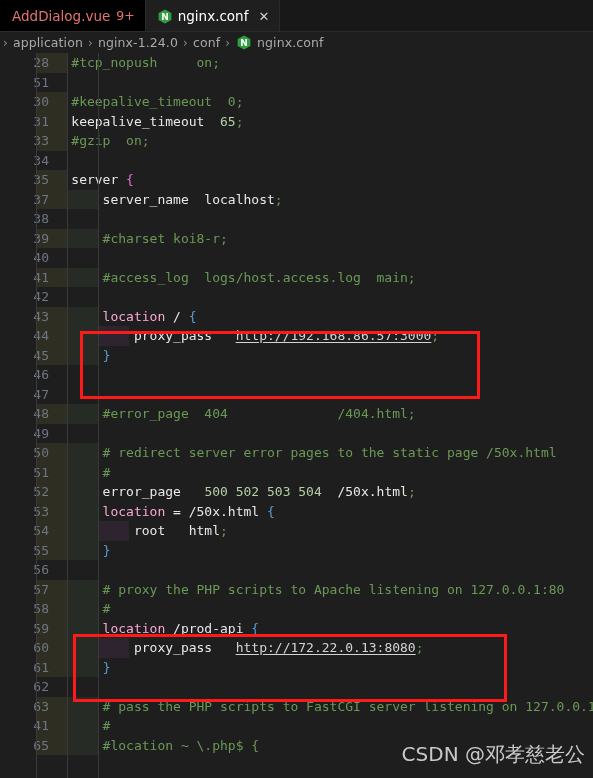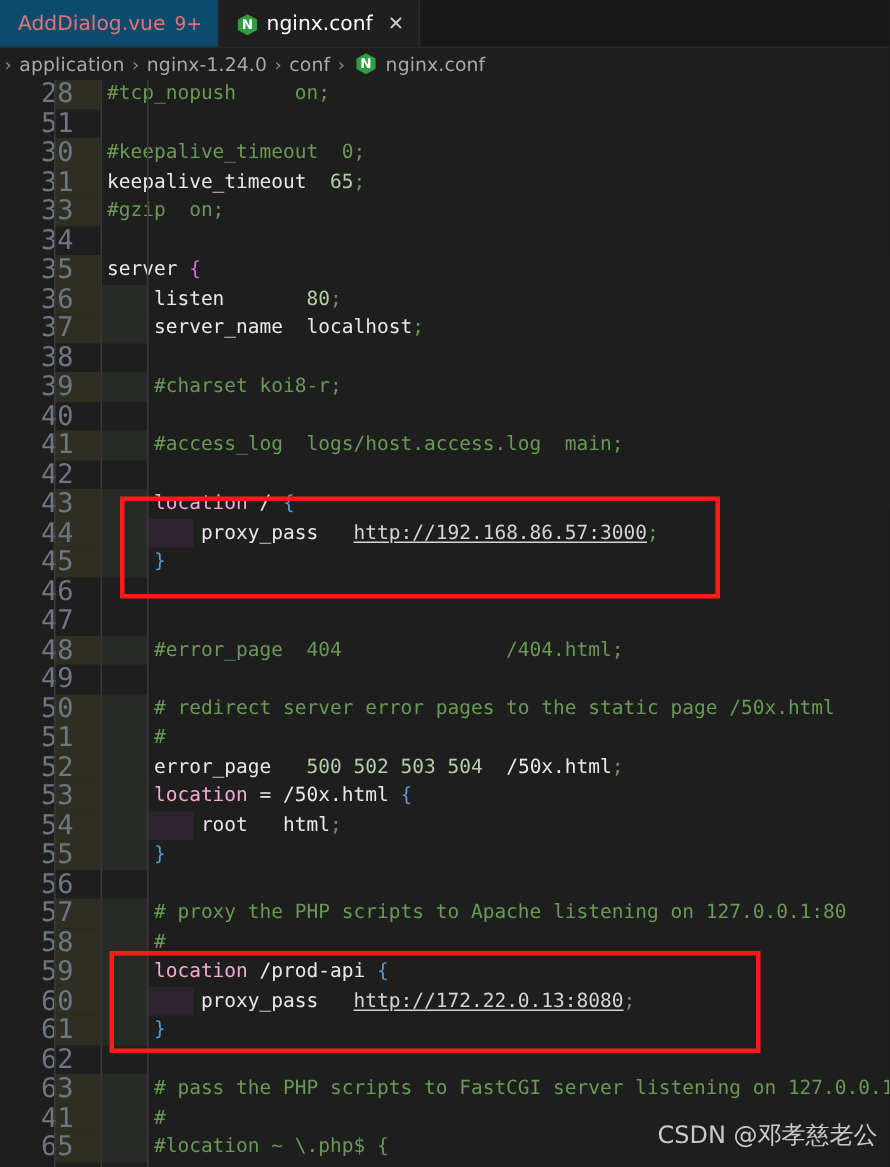--- a/index.html
+++ b/index.html
@@ -17,21 +17,21 @@
     background: #181818; border-bottom: 1px solid #2b2b2b;
   }
   .tab {
     display: flex; align-items: center; gap: 6px;
     padding: 0 10px 0 12px;
     font-size: 13.5px;
     position: relative;
     border-right: 1px solid #2b2b2b;
     white-space: nowrap;
   }
-  .tab.inactive { background: #0c4a6e; color: #e57373; }
+  .tab.inactive { background: #000000; color: #e57373; }
   .tab.active   { background: #1f1f1f; color: #ffffff; border-top: 1px solid #1f1f1f; }
   .tab.active::before{
     content:""; position:absolute; left:0; right:0; top:0; height:1px; background:#1f1f1f;
   }
   .tab .badge { font-size: 12.5px; color: #e57373; }
   .tab .close { font-size: 13px; color: #cfcfcf; margin-left: 4px; line-height: 1; }
   .nginx-ico {
     width: 14px; height: 15px; position: relative; display:inline-block; flex:0 0 auto;
   }
   .nginx-ico svg { display:block; }
@@ -56,21 +56,21 @@
     font-size: 13px;
   }
   .row {
     position: relative;
     height: 19.5px; line-height: 19.5px;
     white-space: pre;
   }
   .gutter {
     position: absolute; left: 0; top: 0; width: 56px; height: 100%;
     text-align: right; padding-right: 7px;
-    color: #6e7681; font-size: 18px;
+    color: #6e7681; font-size: 13px;
     font-family: "DejaVu Sans Mono", monospace;
     z-index: 3;
   }
   .code {
     position: absolute; left: 36px; top: 0; right: 0; height: 100%;
     padding-left: 4px;
     z-index: 2;
   }
   
   .ind {
@@ -97,21 +97,21 @@
   .link  { color: #d4d4d4; text-decoration: underline; text-underline-offset: 2px; margin-top: 16px; }
 
   
   .redbox {
     position: absolute; border: 3px solid #ff1a1a; z-index: 20; pointer-events: none;
   }
 
   
   .watermark {
     position: absolute; right: 8px; bottom: 10px;
-    color: #d8d8d8; font-size: 16px; opacity: .92;
+    color: #d8d8d8; font-size: 20px; opacity: .92;
     font-family: "DejaVu Sans", sans-serif;
     z-index: 25; white-space: nowrap;
   }
 </style>
 </head>
 <body>
 
 <div id="root">
 
   <div class="tabbar">
@@ -153,21 +153,20 @@
     <div class="guide g1"></div>
     <div class="guide g2"></div>
     <div id="rows">
         <div class="row"><div class="ind l1"></div><div class="gutter">28</div><div class="code"><span class="cmt">    #tcp_nopush     on;</span></div></div>
         <div class="row"><div class="gutter">51</div><div class="code"></div></div>
         <div class="row"><div class="ind l1"></div><div class="gutter">30</div><div class="code"><span class="cmt">    #keepalive_timeout  0;</span></div></div>
         <div class="row"><div class="ind l1"></div><div class="gutter">31</div><div class="code"><span class="plain">    keepalive_timeout  </span><span class="num">65</span><span class="punc">;</span></div></div>
         <div class="row"><div class="ind l1"></div><div class="gutter">33</div><div class="code"><span class="cmt">    #gzip  on;</span></div></div>
         <div class="row"><div class="gutter">34</div><div class="code"></div></div>
         <div class="row"><div class="ind l1"></div><div class="gutter">35</div><div class="code"><span class="plain">    server </span><span class="br2">{</span></div></div>
-        <div class="row"><div class="ind l1"></div><div class="ind l2"></div><div class="gutter">36</div><div class="code"><span class="plain">        listen       </span><span class="num">80</span><span class="punc">;</span></div></div>
         <div class="row"><div class="ind l1"></div><div class="ind l2"></div><div class="gutter">37</div><div class="code"><span class="plain">        server_name  localhost</span><span class="punc">;</span></div></div>
         <div class="row"><div class="gutter">38</div><div class="code"></div></div>
         <div class="row"><div class="ind l1"></div><div class="ind l2"></div><div class="gutter">39</div><div class="code"><span class="cmt">        #charset koi8-r;</span></div></div>
         <div class="row"><div class="gutter">40</div><div class="code"></div></div>
         <div class="row"><div class="ind l1"></div><div class="ind l2"></div><div class="gutter">41</div><div class="code"><span class="cmt">        #access_log  logs/host.access.log  main;</span></div></div>
         <div class="row"><div class="gutter">42</div><div class="code"></div></div>
         <div class="row"><div class="ind l1"></div><div class="ind l2"></div><div class="gutter">43</div><div class="code"><span class="kw">        location</span><span class="plain"> / </span><span class="br1">{</span></div></div>
         <div class="row"><div class="ind l1"></div><div class="ind l2"></div><div class="ind l3"></div><div class="gutter">44</div><div class="code"><span class="plain">            proxy_pass   </span><span class="link">http://192.168.86.57:3000</span><span class="punc">;</span></div></div>
         <div class="row"><div class="ind l1"></div><div class="ind l2"></div><div class="gutter">45</div><div class="code"><span class="plain">        </span><span class="br1">}</span></div></div>
         <div class="row"><div class="gutter">46</div><div class="code"></div></div>

